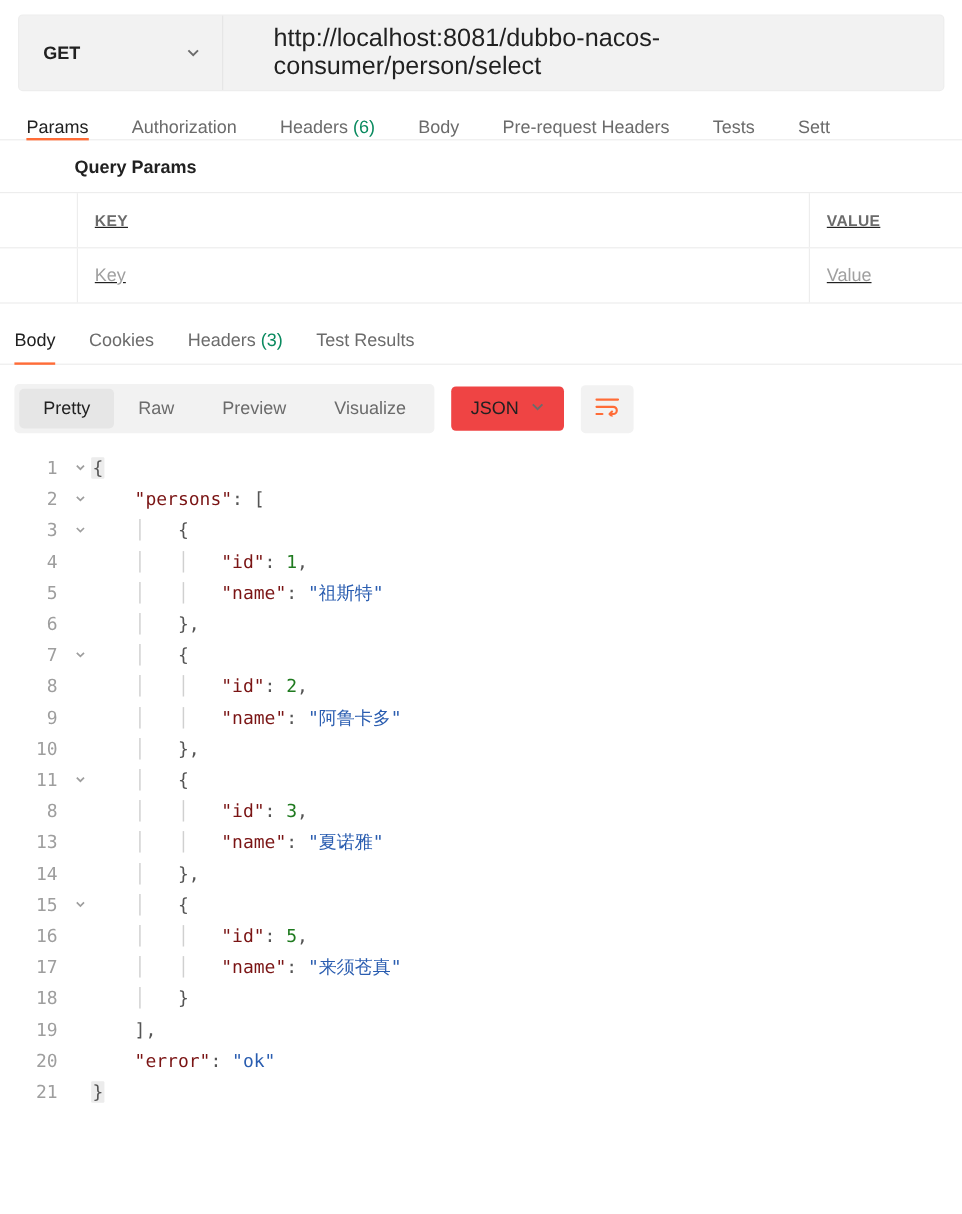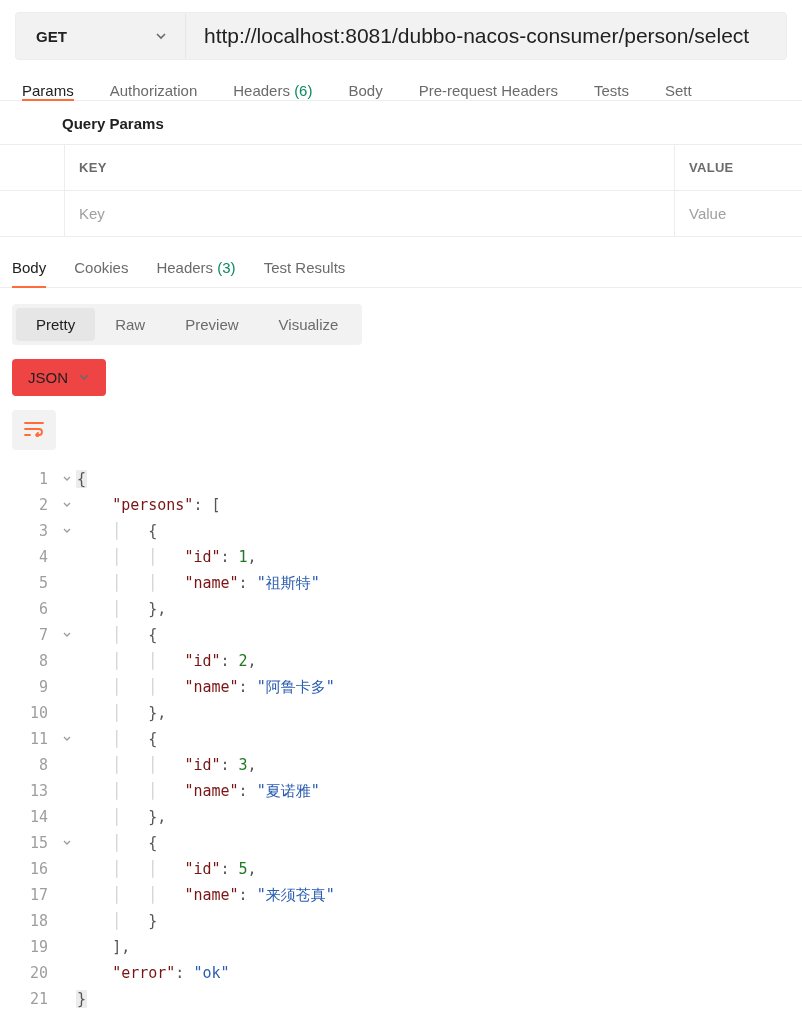--- a/index.html
+++ b/index.html
@@ -11,21 +11,22 @@
     width: 802px;
     overflow: hidden;
   }
   
   .request-bar {
     display: flex;
     margin: 12px 15px 0 15px;
     background: #f2f2f2;
     border: 1px solid #ededed;
     border-radius: 4px;
-    height: 48px;
+    height: 64px;
+    gap: 24px;
   }
   .method {
     display: flex;
     align-items: center;
     justify-content: space-between;
     width: 170px;
     padding: 0 18px 0 20px;
     font-weight: 600;
     font-size: 15px;
     color: #212121;
@@ -64,20 +65,21 @@
   
   .subheading {
     padding: 14px 22px 12px 22px;
     font-weight: 600;
     font-size: 15px;
     color: #212121;
     margin-left: 40px;
   }
   .qp-table {
     border-top: 1px solid #ededed;
+    text-decoration: underline;
   }
   .qp-row {
     display: flex;
     height: 46px;
     border-bottom: 1px solid #ededed;
   }
   .qp-leading { width: 65px; border-right: 1px solid #ededed; }
   .qp-key { flex: 0 0 610px; border-right: 1px solid #ededed; padding: 0 14px; display:flex; align-items:center; }
   .qp-value { flex: 1; padding: 0 14px; display:flex; align-items:center; }
   .qp-header { font-weight: 600; color:#6b6b6b; font-size: 13px; letter-spacing: .3px; }
@@ -97,24 +99,23 @@
   }
   .resp-tab.active {
     color: #212121;
     border-bottom: 2px solid #ff6c37;
     margin-bottom: -1px;
   }
   .resp-tab .count { color: #0a8a5f; }
   
   .resp-toolbar {
     display: flex;
-    align-items: flex-start;
+    align-items: center;
     gap: 14px;
     padding: 16px 12px;
-    flex-direction: column;
   }
   .seg {
     display: flex;
     background: #f2f2f2;
     border-radius: 4px;
     padding: 4px;
   }
   .seg-btn {
     padding: 8px 20px;
     color: #6b6b6b;

